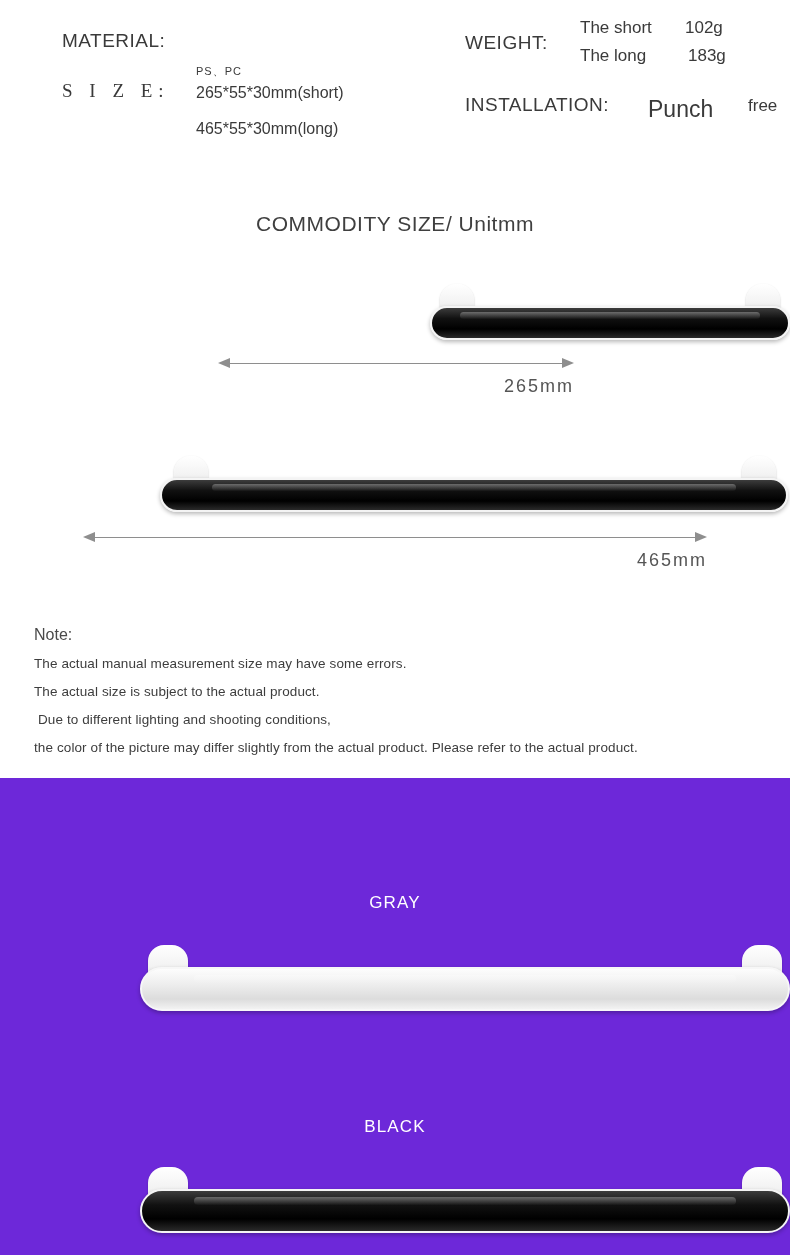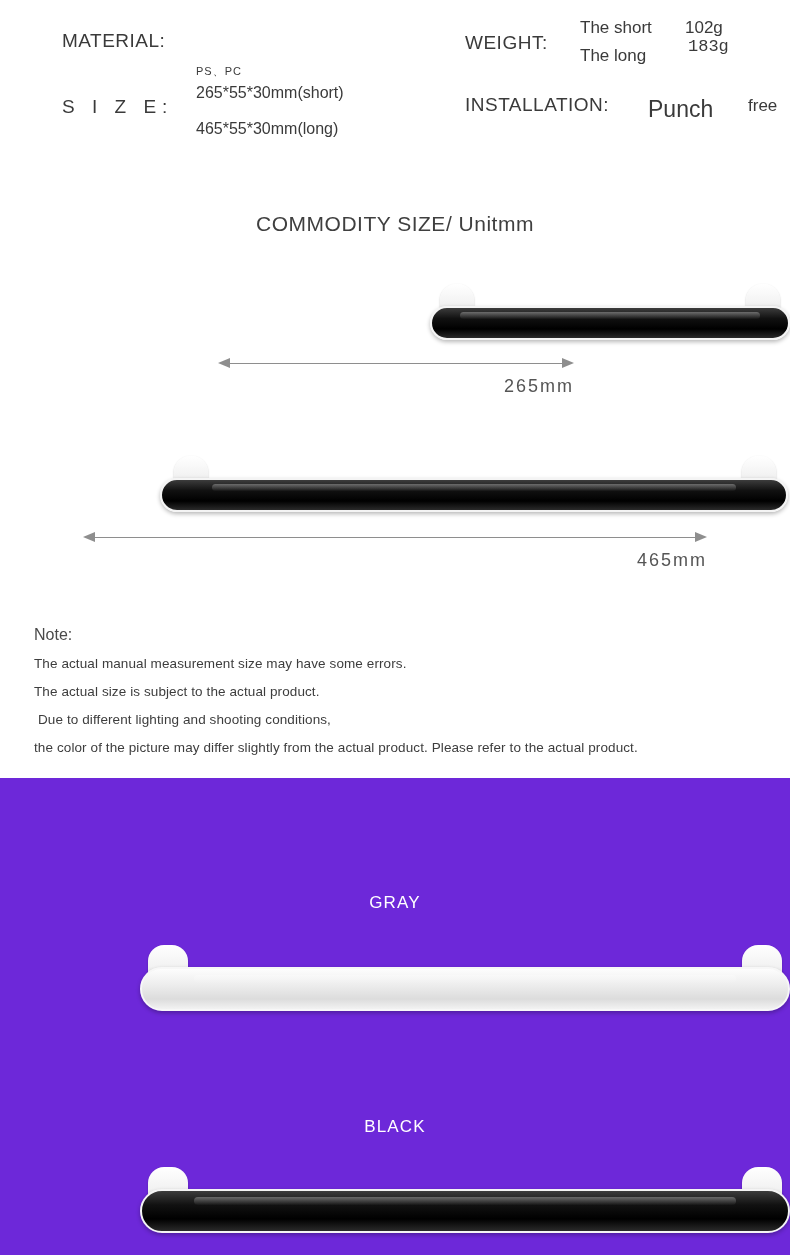--- a/index.html
+++ b/index.html
@@ -29,29 +29,29 @@
   }
   .spec-value {
     font-size: 16px;
     color: #3a3a3a;
     white-space: nowrap;
   }
 
   #material-label { position: absolute; left: 62px; top: 30px; }
   #material-value { position: absolute; left: 196px; top: 32px; font-size: 11px; letter-spacing: 1px; margin-top: 32px;}
 
-  #size-label { position: absolute; left: 62px; top: 96px; letter-spacing: 6px;}
+  #size-label { position: absolute; left: 62px; top: 80px; letter-spacing: 6px; font-family: Liberation Serif, serif;}
   #size-value-1 { position: absolute; left: 196px; top: 84px; }
   #size-value-2 { position: absolute; left: 196px; top: 120px; }
 
   #weight-label { position: absolute; left: 465px; top: 32px; }
   #weight-value-1 { position: absolute; left: 580px; top: 18px; font-size: 17px;}
   #weight-value-1b { position: absolute; left: 685px; top: 18px; font-size: 17px;}
   #weight-value-2 { position: absolute; left: 580px; top: 46px; font-size: 17px; text-align: center;}
-  #weight-value-2b { position: absolute; left: 688px; top: 37px; font-size: 17px; font-family: Liberation Mono, monospace;}
+  #weight-value-2b { position: absolute; left: 688px; top: 46px; font-size: 17px;}
 
   #install-label { position: absolute; left: 465px; top: 94px; }
   #install-value { position: absolute; left: 648px; top: 96px; font-size: 23px; }
   #install-value2 { position: absolute; left: 748px; top: 96px; font-size: 17px; }
 
   
   .section-heading {
     text-align: center;
     font-size: 21px;
     color: #3f3f3f;

